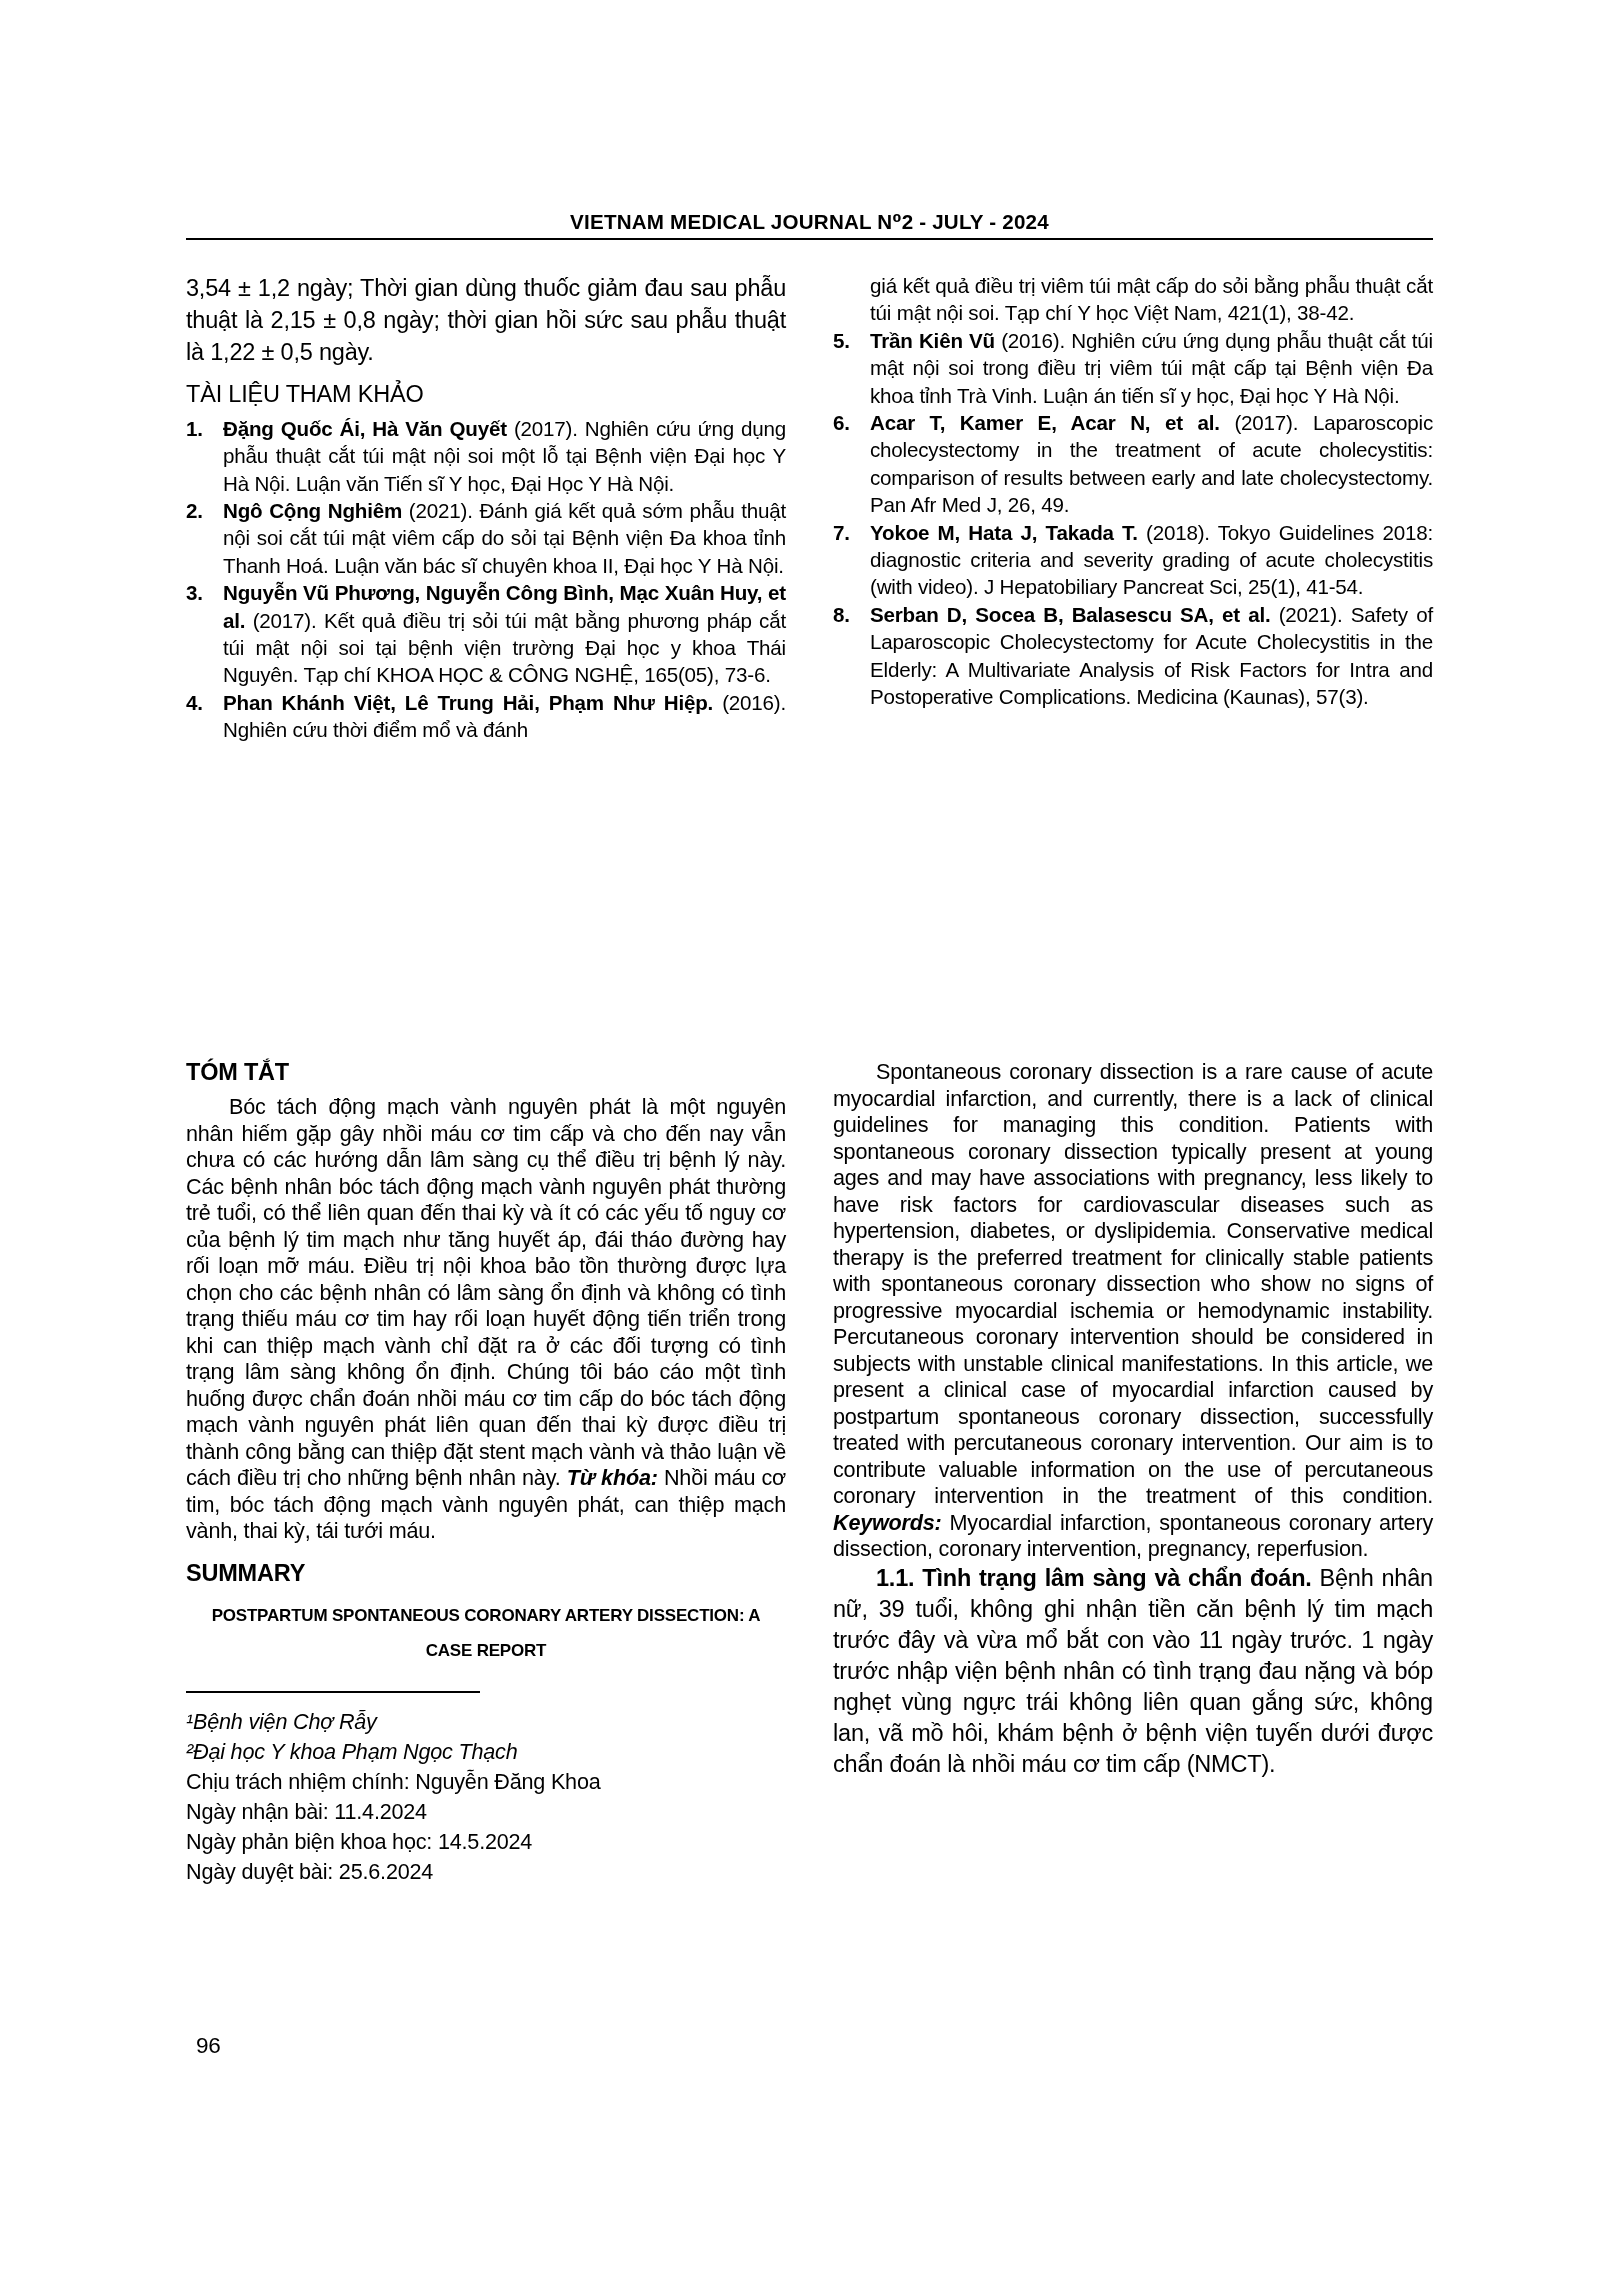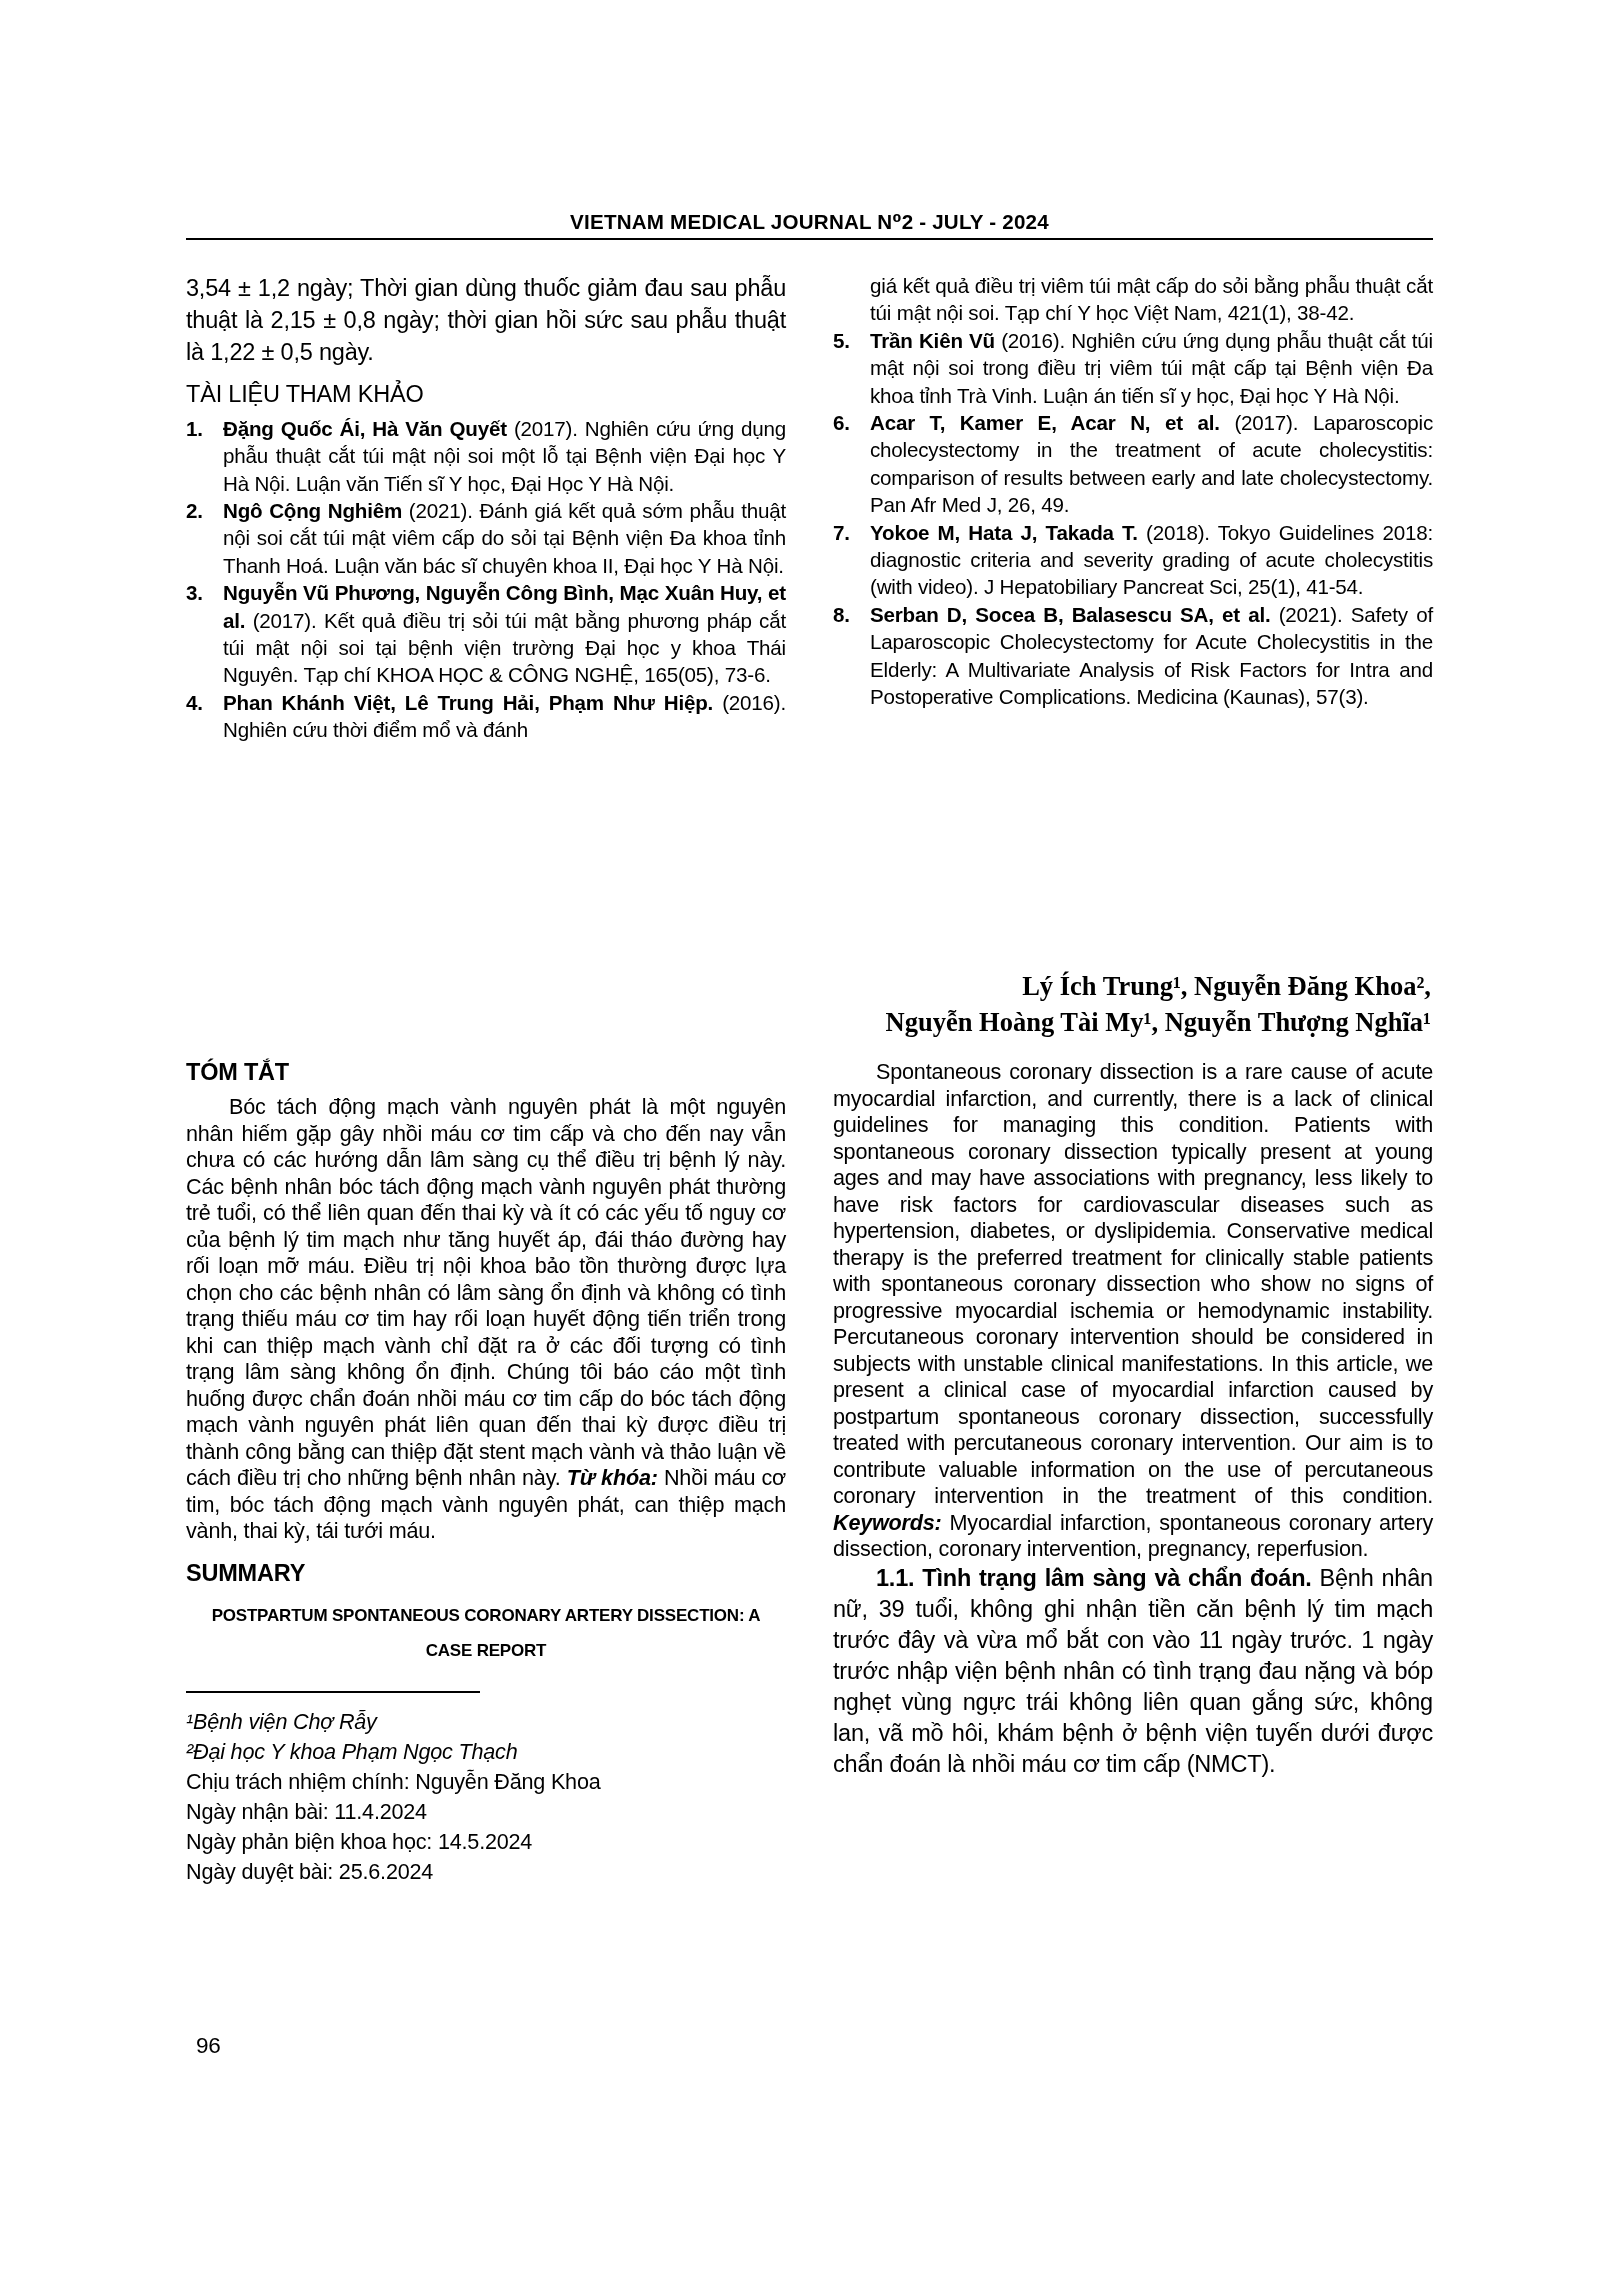--- a/index.html
+++ b/index.html
@@ -123,24 +123,20 @@
         <span class="ref-body"><span class="ref-authors">Yokoe M, Hata J, Takada T.</span><span> (2018). Tokyo Guidelines 2018: diagnostic criteria and severity grading of acute cholecystitis (with video). J Hepatobiliary Pancreat Sci, 25(1), 41-54.</span></span>
       </div>
       <div class="ref">
         <span class="ref-num">8.</span>
         <span class="ref-body"><span class="ref-authors">Serban D, Socea B, Balasescu SA, et al.</span><span> (2021). Safety of Laparoscopic Cholecystectomy for Acute Cholecystitis in the Elderly: A Multivariate Analysis of Risk Factors for Intra and Postoperative Complications. Medicina (Kaunas), 57(3).</span></span>
       </div>
     </div>
   </div>
 
 
-  <div class="authors-block">
-    <div>Lý Ích Trung¹, Nguyễn Đăng Khoa²,</div>
-    <div>Nguyễn Hoàng Tài My¹, Nguyễn Thượng Nghĩa¹</div>
-  </div>
 
   <div class="bottom-section two-col">
 
     <div class="col">
       <div class="section-heading">TÓM TẮT</div>
       <p class="abstract justify para-indent"><span>Bóc tách động mạch vành nguyên phát là một nguyên nhân hiếm gặp gây nhồi máu cơ tim cấp và cho đến nay vẫn chưa có các hướng dẫn lâm sàng cụ thể điều trị bệnh lý này. Các bệnh nhân bóc tách động mạch vành nguyên phát thường trẻ tuổi, có thể liên quan đến thai kỳ và ít có các yếu tố nguy cơ của bệnh lý tim mạch như tăng huyết áp, đái tháo đường hay rối loạn mỡ máu. Điều trị nội khoa bảo tồn thường được lựa chọn cho các bệnh nhân có lâm sàng ổn định và không có tình trạng thiếu máu cơ tim hay rối loạn huyết động tiến triển trong khi can thiệp mạch vành chỉ đặt ra ở các đối tượng có tình trạng lâm sàng không ổn định. Chúng tôi báo cáo một tình huống được chẩn đoán nhồi máu cơ tim cấp do bóc tách động mạch vành nguyên phát liên quan đến thai kỳ được điều trị thành công bằng can thiệp đặt stent mạch vành và thảo luận về cách điều trị cho những bệnh nhân này. </span><span class="kw-label">Từ khóa:</span><span> Nhồi máu cơ tim, bóc tách động mạch vành nguyên phát, can thiệp mạch vành, thai kỳ, tái tưới máu.</span></p>
 
       <div class="summary-heading">SUMMARY</div>
       <div class="summary-title">POSTPARTUM SPONTANEOUS CORONARY ARTERY DISSECTION: A CASE REPORT</div>
 

